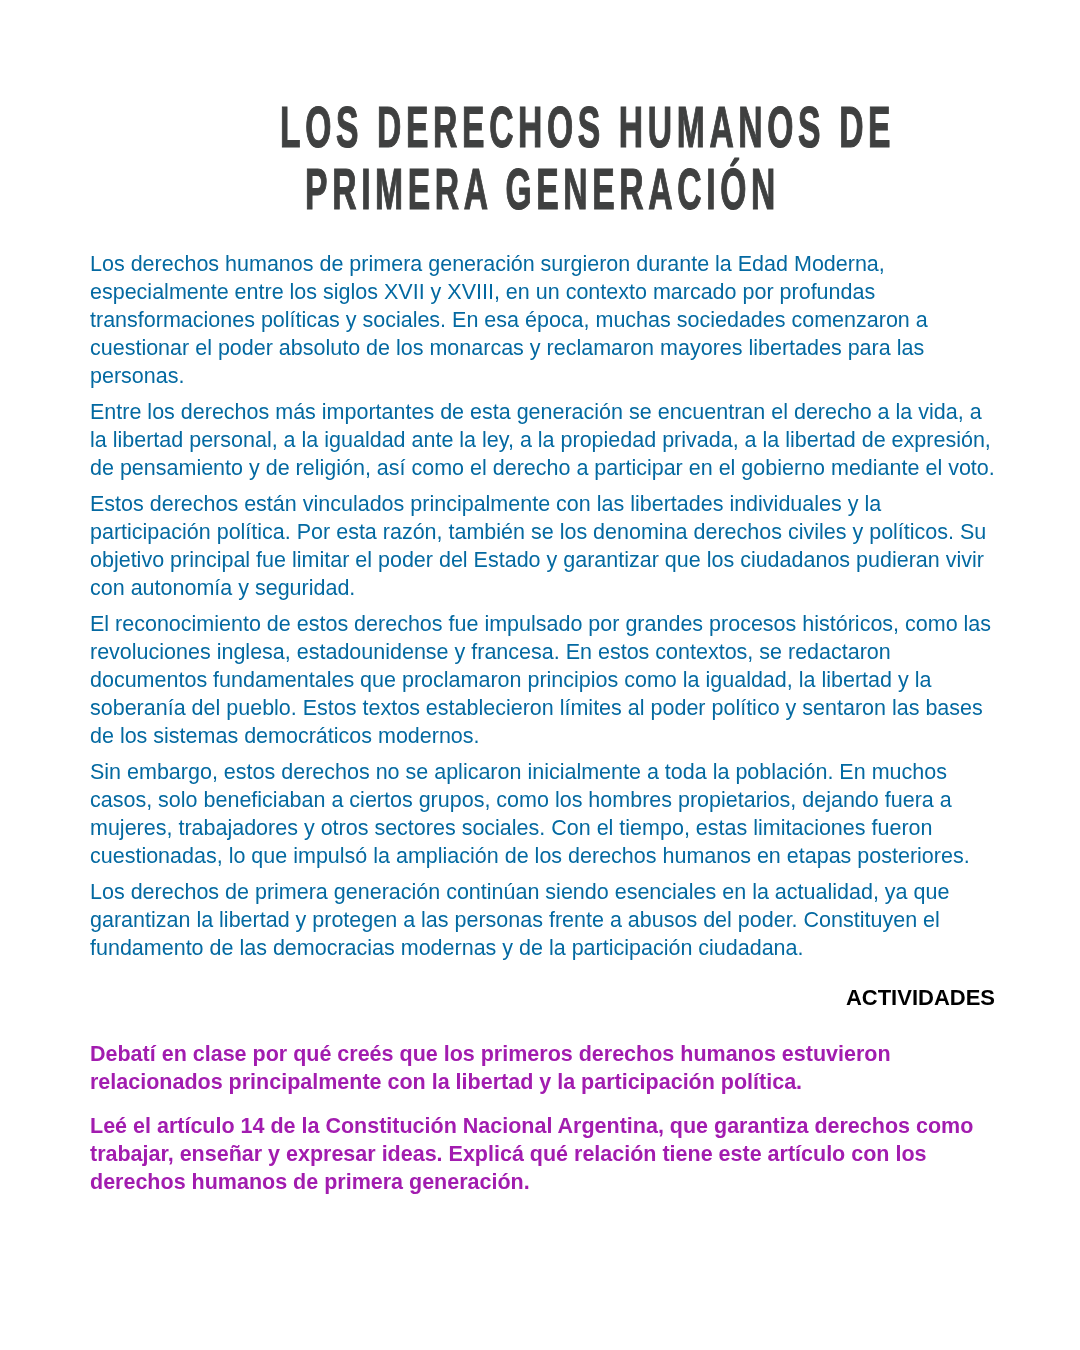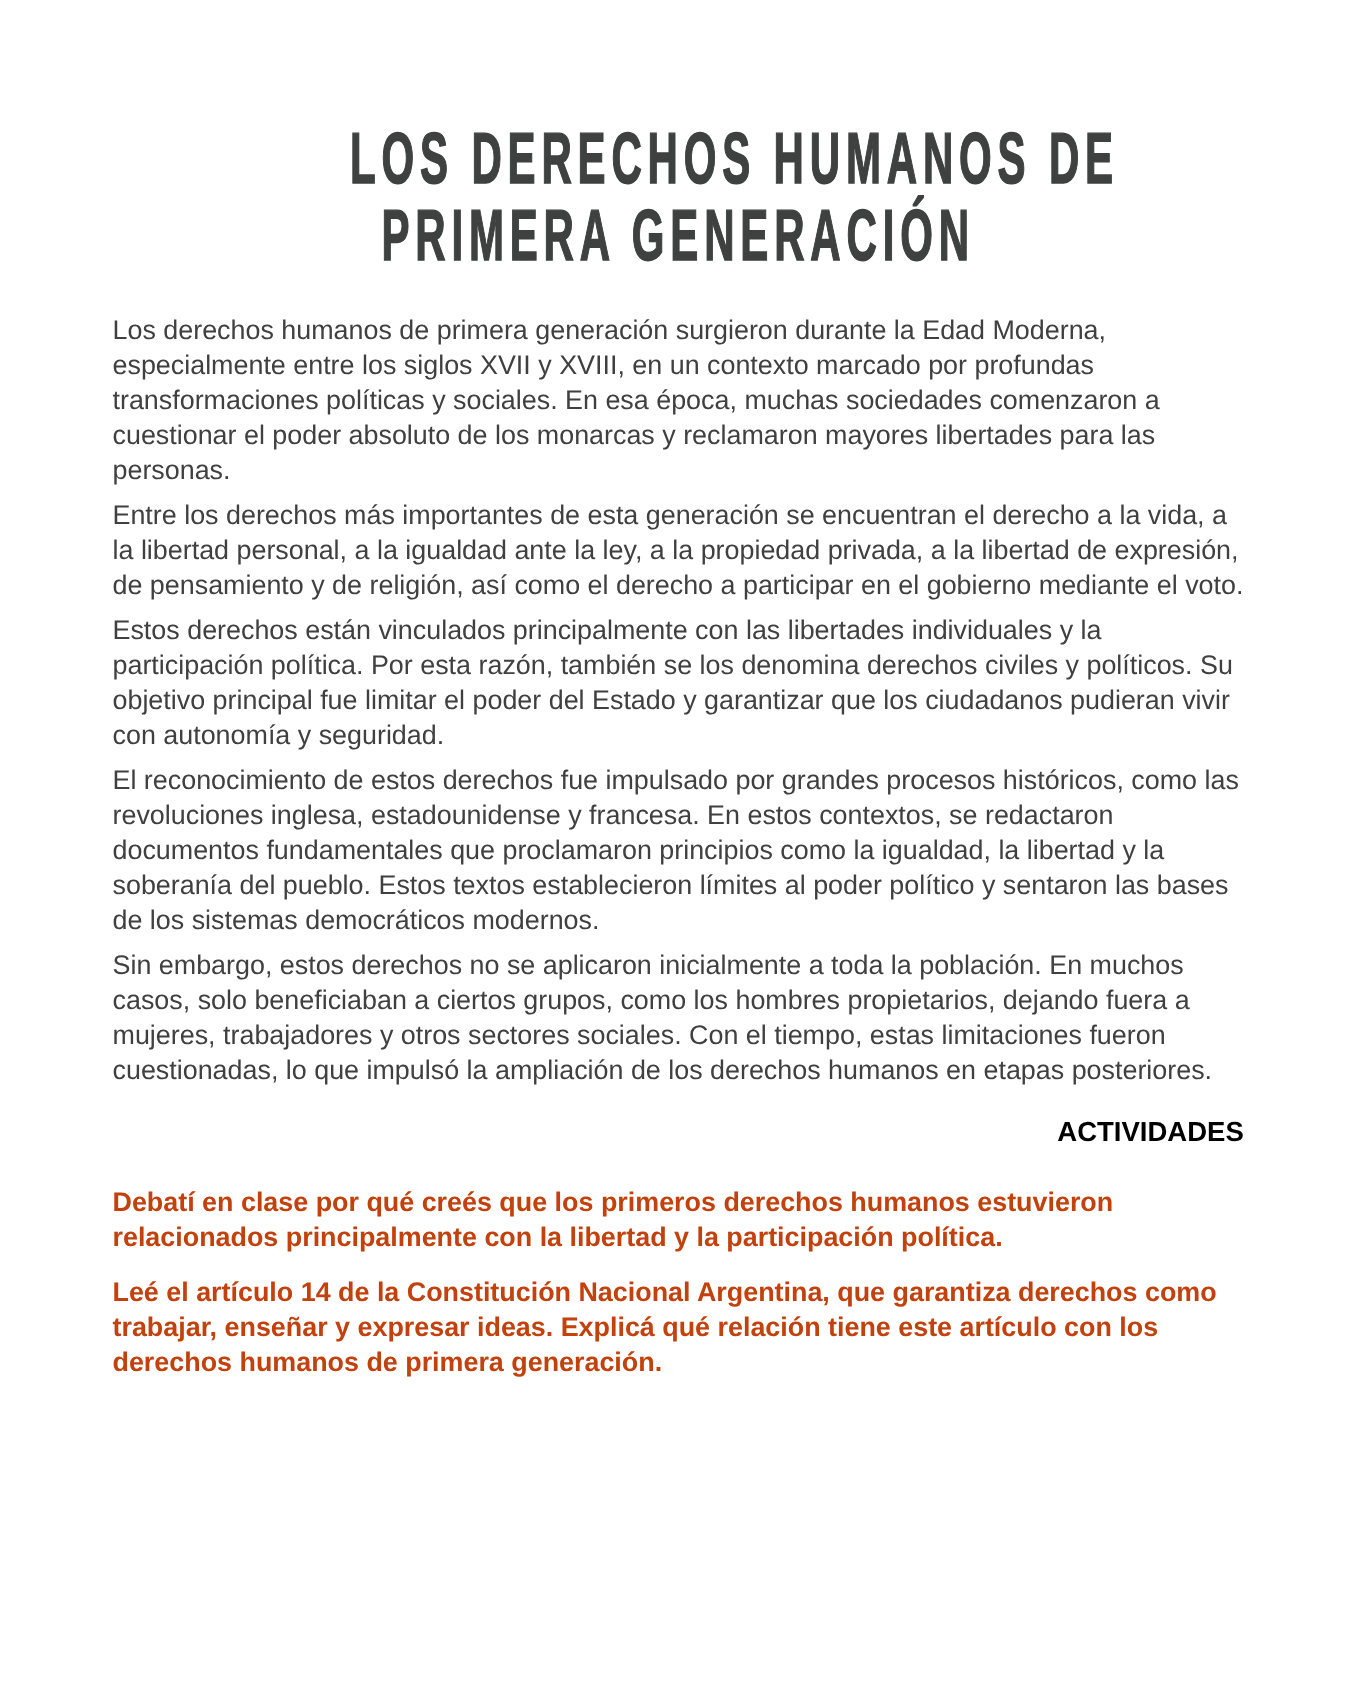--- a/index.html
+++ b/index.html
@@ -34,56 +34,57 @@
     white-space: nowrap;
     -webkit-text-stroke: 1.2px #3f4040;
   }
   .doc-title .title-line {
     display: block;
   }
   .body-text p {
     margin: 0 0 8px 0;
     font-size: 21.5px;
     line-height: 28px;
-    color: #404040;
+    color: #0369a1;
     letter-spacing: 0;
   }
   .activities-heading {
     margin: 22px 0 28px 0;
     font-size: 22px;
     line-height: 28px;
     font-weight: 700;
     color: #000000;
     text-align: right;
   }
   .activities p {
     margin: 16px 0 8px 0;
     font-size: 21.5px;
     line-height: 28px;
     font-weight: 700;
-    color: #c2410c;
+    color: #a21caf;
   }
 </style>
 </head>
 <body>
 
 <div class="page">
   <div class="content">
 
     <h1 class="doc-title">
       <span class="title-line">LOS DERECHOS HUMANOS DE</span>
       <span class="title-line">PRIMERA GENERACIÓN</span>
     </h1>
 
     <div class="body-text">
       <p>Los derechos humanos de primera generación surgieron durante la Edad Moderna, especialmente entre los siglos XVII y XVIII, en un contexto marcado por profundas transformaciones políticas y sociales. En esa época, muchas sociedades comenzaron a cuestionar el poder absoluto de los monarcas y reclamaron mayores libertades para las personas.</p>
       <p>Entre los derechos más importantes de esta generación se encuentran el derecho a la vida, a la libertad personal, a la igualdad ante la ley, a la propiedad privada, a la libertad de expresión, de pensamiento y de religión, así como el derecho a participar en el gobierno mediante el voto.</p>
       <p>Estos derechos están vinculados principalmente con las libertades individuales y la participación política. Por esta razón, también se los denomina derechos civiles y políticos. Su objetivo principal fue limitar el poder del Estado y garantizar que los ciudadanos pudieran vivir con autonomía y seguridad.</p>
       <p>El reconocimiento de estos derechos fue impulsado por grandes procesos históricos, como las revoluciones inglesa, estadounidense y francesa. En estos contextos, se redactaron documentos fundamentales que proclamaron principios como la igualdad, la libertad y la soberanía del pueblo. Estos textos establecieron límites al poder político y sentaron las bases de los sistemas democráticos modernos.</p>
       <p>Sin embargo, estos derechos no se aplicaron inicialmente a toda la población. En muchos casos, solo beneficiaban a ciertos grupos, como los hombres propietarios, dejando fuera a mujeres, trabajadores y otros sectores sociales. Con el tiempo, estas limitaciones fueron cuestionadas, lo que impulsó la ampliación de los derechos humanos en etapas posteriores.</p>
+      <p>Los derechos de primera generación continúan siendo esenciales en la actualidad, ya que garantizan la libertad y protegen a las personas frente a abusos del poder. Constituyen el fundamento de las democracias modernas y de la participación ciudadana.</p>
     </div>
 
     <div class="activities">
       <h2 class="activities-heading">ACTIVIDADES</h2>
       <p>Debatí en clase por qué creés que los primeros derechos humanos estuvieron relacionados principalmente con la libertad y la participación política.</p>
       <p>Leé el artículo 14 de la Constitución Nacional Argentina, que garantiza derechos como trabajar, enseñar y expresar ideas. Explicá qué relación tiene este artículo con los derechos humanos de primera generación.</p>
     </div>
 
   </div>
 </div>

